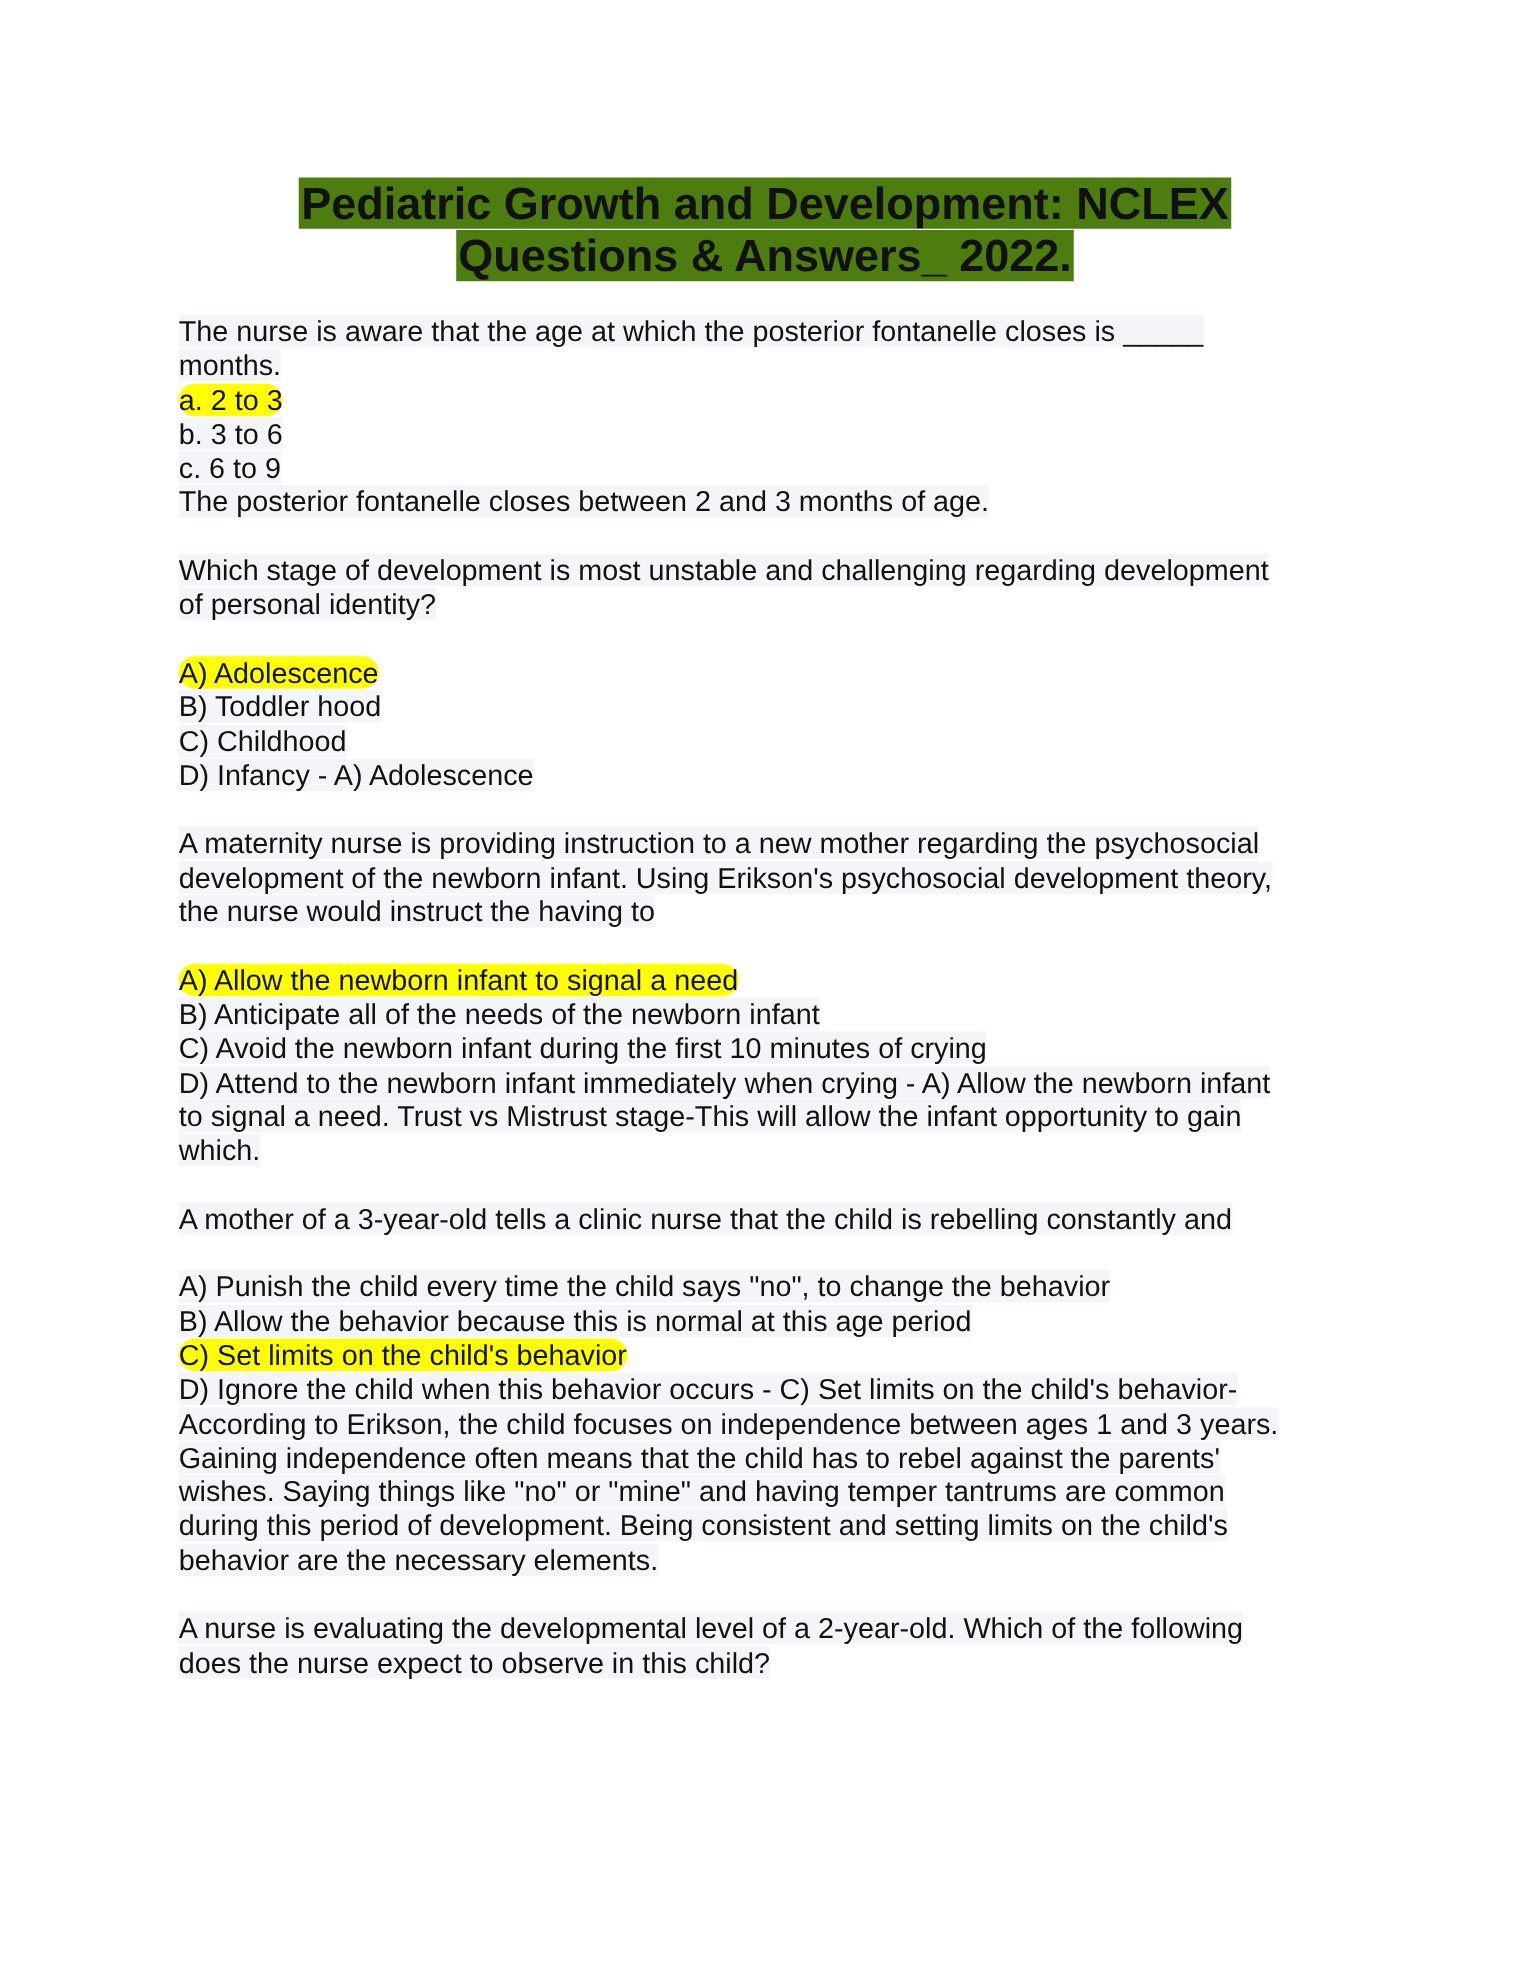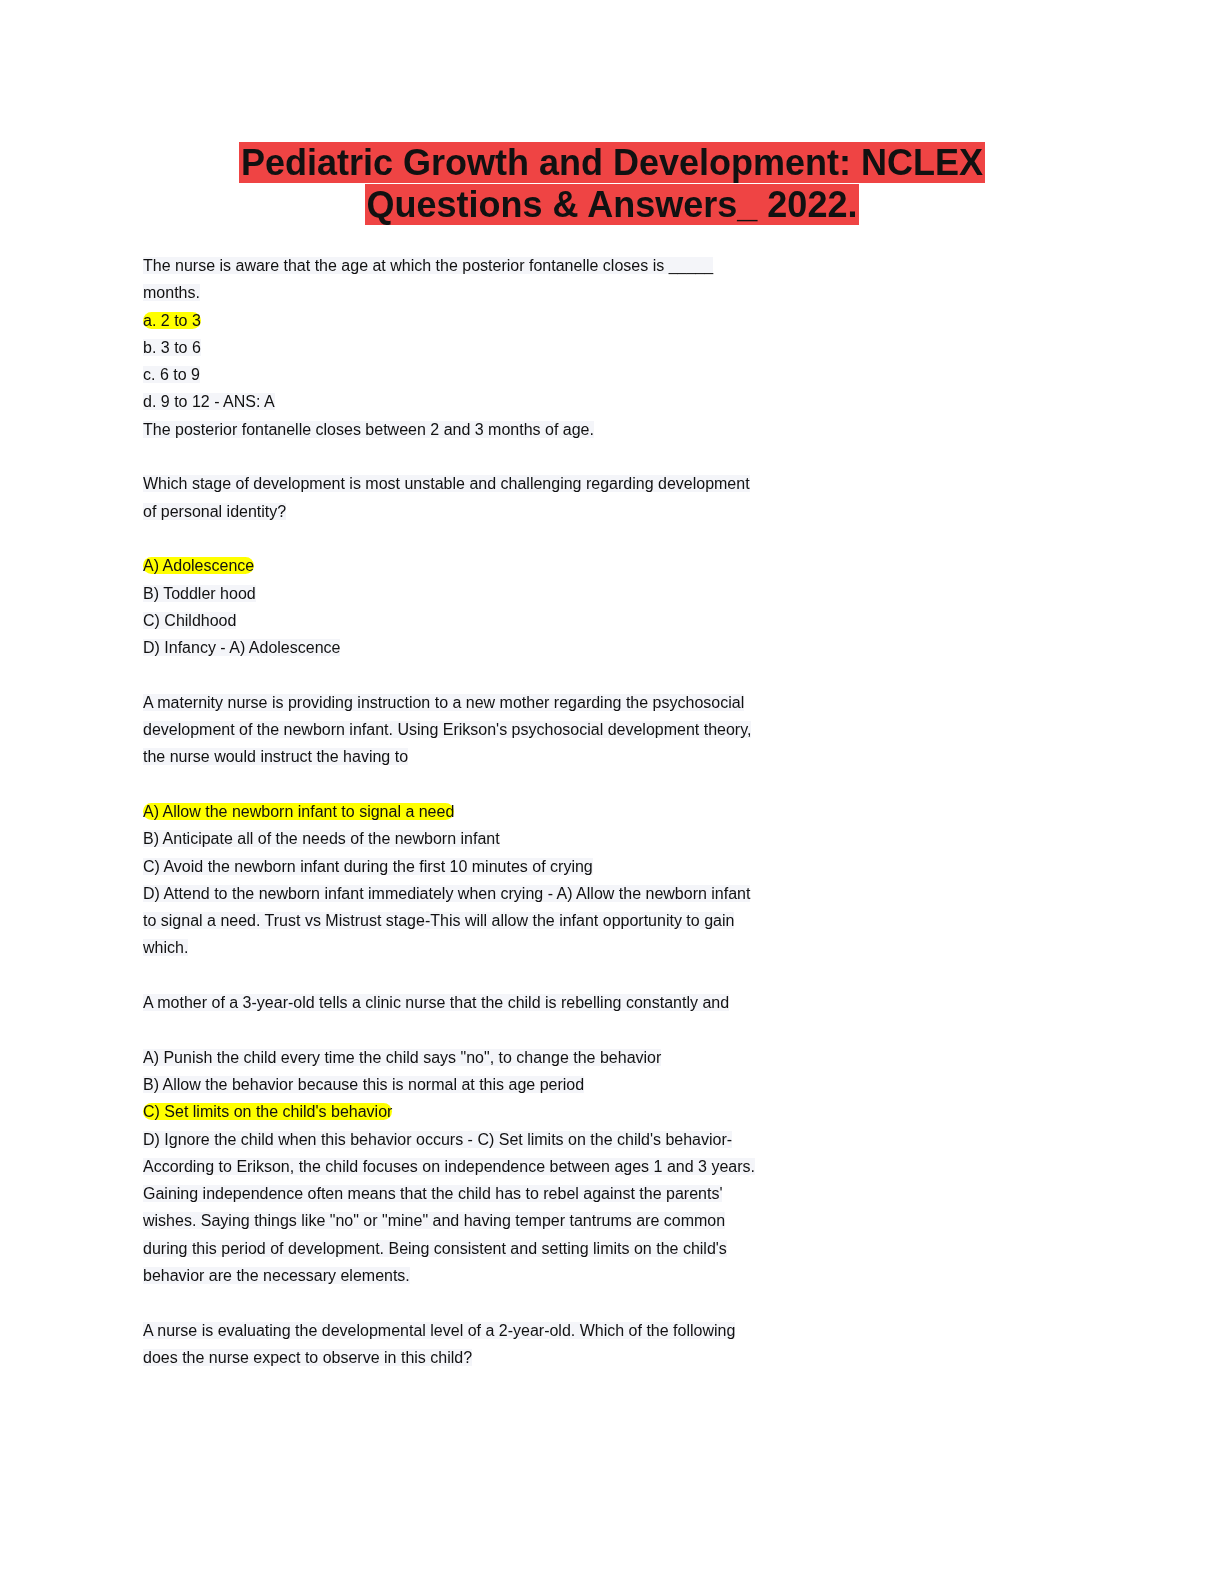--- a/index.html
+++ b/index.html
@@ -1,22 +1,22 @@
 <!DOCTYPE html>
 <html><head>
 <meta charset="utf-8">
 <style>
   html, body { margin: 0; padding: 0; background: #ffffff; }
   body { width: 1224px; height: 1584px; position: relative; overflow: hidden;
          font-family: "Liberation Sans", sans-serif; color: #111; }
   .title { position: absolute; left: 0; width: 1224px; top: 142px; text-align: center;
            font-weight: bold; font-size: 36px; line-height: 42px; }
-  .title span { background: #ef4444; padding: 0 2px; }
+  .title span { background: #4d7c0f; padding: 0 2px; }
   .body { position: absolute; left: 143px; top: 252px; width: 920px;
-          font-size: 16px; line-height: 27.3px; }
+          font-size: 23px; line-height: 27.3px; }
   .line { display: block; white-space: nowrap; }
   .line span { background: #f4f5f9; }
   .line span.hl { background: #ffff00; border-radius: 13px; }
   .gap { display: block; height: 27.3px; }
 </style>
 </head>
 <body>
 
 <div class="title">
   <div><span>Pediatric Growth and Development: NCLEX</span></div>
@@ -24,21 +24,20 @@
 </div>
 
 <div class="body">
 
   <div>
     <div class="line"><span>The nurse is aware that the age at which the posterior fontanelle closes is _____</span></div>
     <div class="line"><span>months.</span></div>
     <div class="line"><span class="hl">a. 2 to 3</span></div>
     <div class="line"><span>b. 3 to 6</span></div>
     <div class="line"><span>c. 6 to 9</span></div>
-    <div class="line"><span>d. 9 to 12 - ANS: A</span></div>
     <div class="line"><span>The posterior fontanelle closes between 2 and 3 months of age.</span></div>
   </div>
   <div class="gap"></div>
 
   <div>
     <div class="line"><span>Which stage of development is most unstable and challenging regarding development</span></div>
     <div class="line"><span>of personal identity?</span></div>
     <div class="gap"></div>
     <div class="line"><span class="hl">A) Adolescence</span></div>
     <div class="line"><span>B) Toddler hood</span></div>

